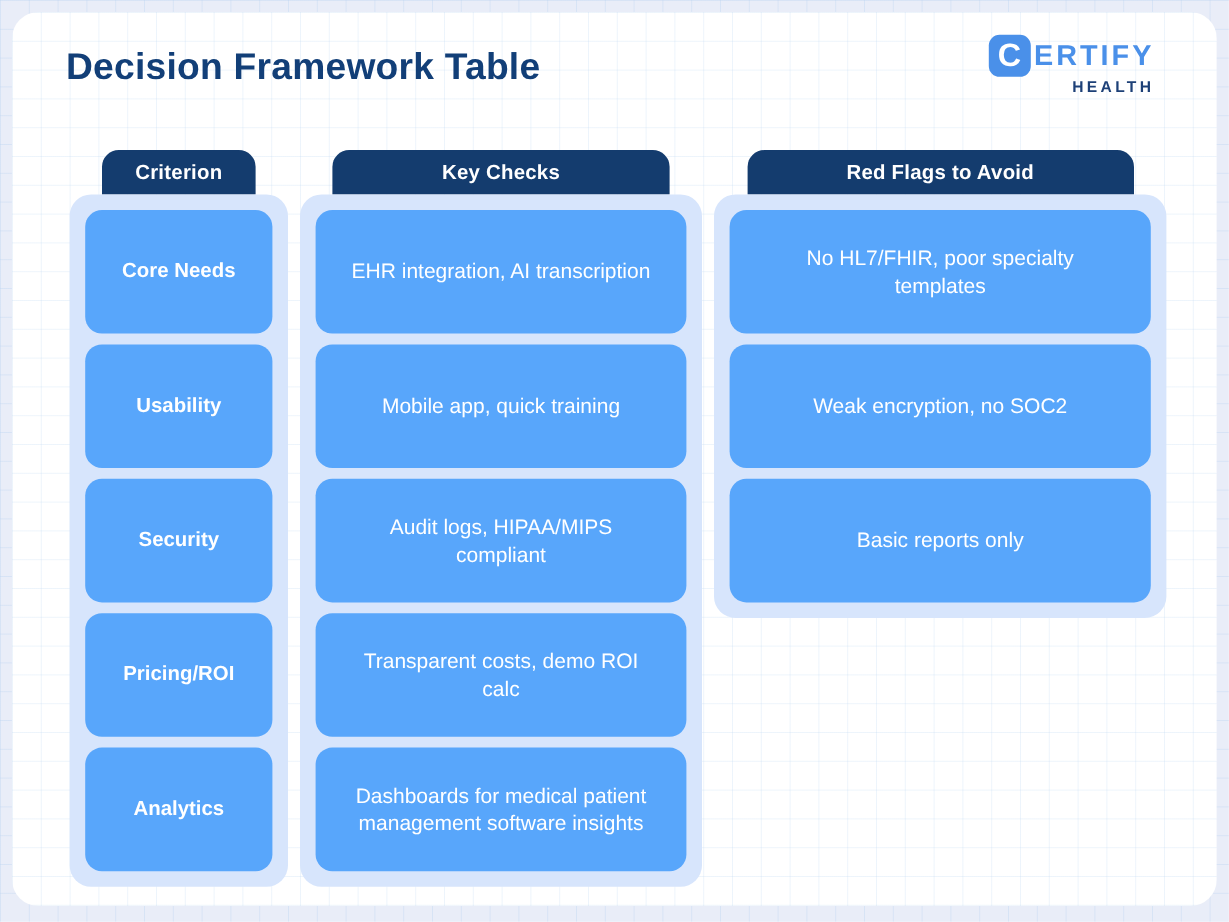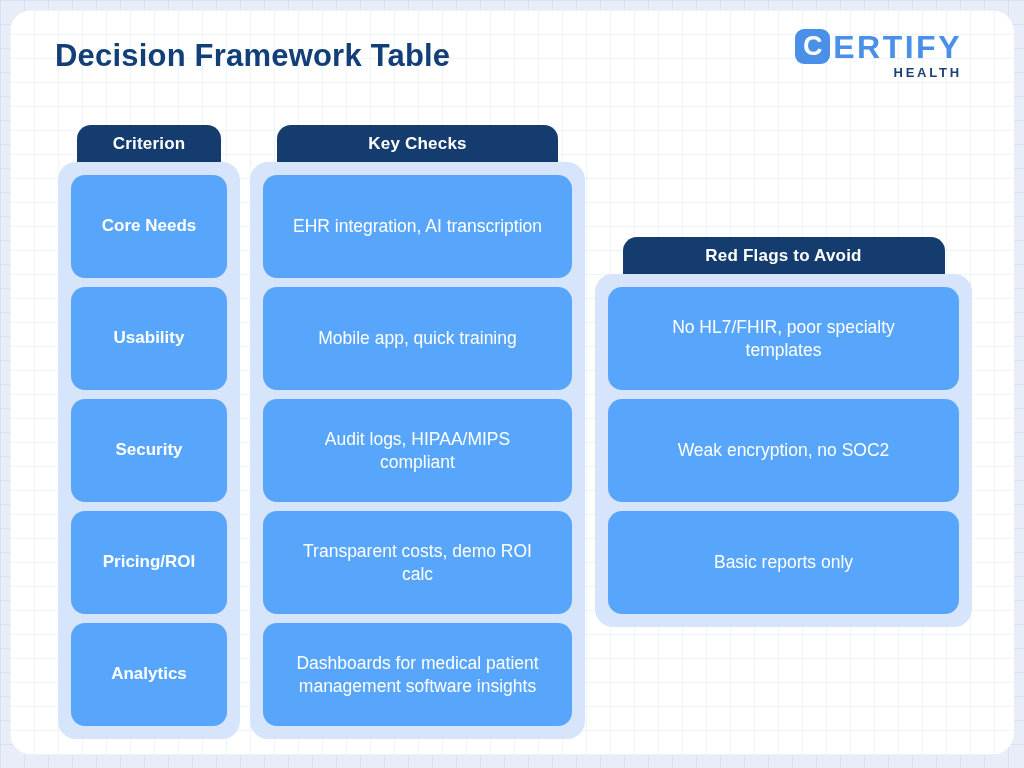--- a/index.html
+++ b/index.html
@@ -47,21 +47,21 @@
     border-radius: 9px;
     color: #ffffff;
     font-weight: 700;
     font-size: 27px;
     display: flex; align-items: center; justify-content: center;
     line-height: 1;
   }
   .logo-rest {
     color: #4a90e9;
     font-weight: 700;
-    font-size: 32px;
+    font-size: 24px;
     letter-spacing: 2.5px;
     line-height: 1;
   }
   .logo-sub {
     color: #1d4077;
     font-weight: 700;
     font-size: 13px;
     letter-spacing: 2.8px;
     margin-top: 1px;
   }
@@ -69,32 +69,32 @@
   .table {
     position: absolute;
     left: 58px; top: 125px;
     width: 914px;
     display: flex;
     gap: 10px;
   }
   .col { display: flex; flex-direction: column; align-items: center; }
   .col-1 { width: 182px; }
   .col-2 { width: 335px; }
-  .col-3 { width: 377px; justify-content: center; }
+  .col-3 { width: 377px; }
   .tab {
     height: 37px;
     background: #143c6e;
     border-radius: 14px 14px 0 0;
     color: #ffffff;
     font-weight: 700;
     font-size: 17px;
     display: flex; align-items: center; justify-content: center;
     letter-spacing: 0.2px;
   }
-  .col-1 .tab { width: 144px; }
+  .col-1 .tab { width: 128px; }
   .col-2 .tab { width: 281px; }
   .col-3 .tab { width: 322px; }
   .col-body {
     width: 100%;
     background: #d7e5fc;
     border-radius: 18px;
     padding: 13px;
     display: flex;
     flex-direction: column;
     gap: 9px;

